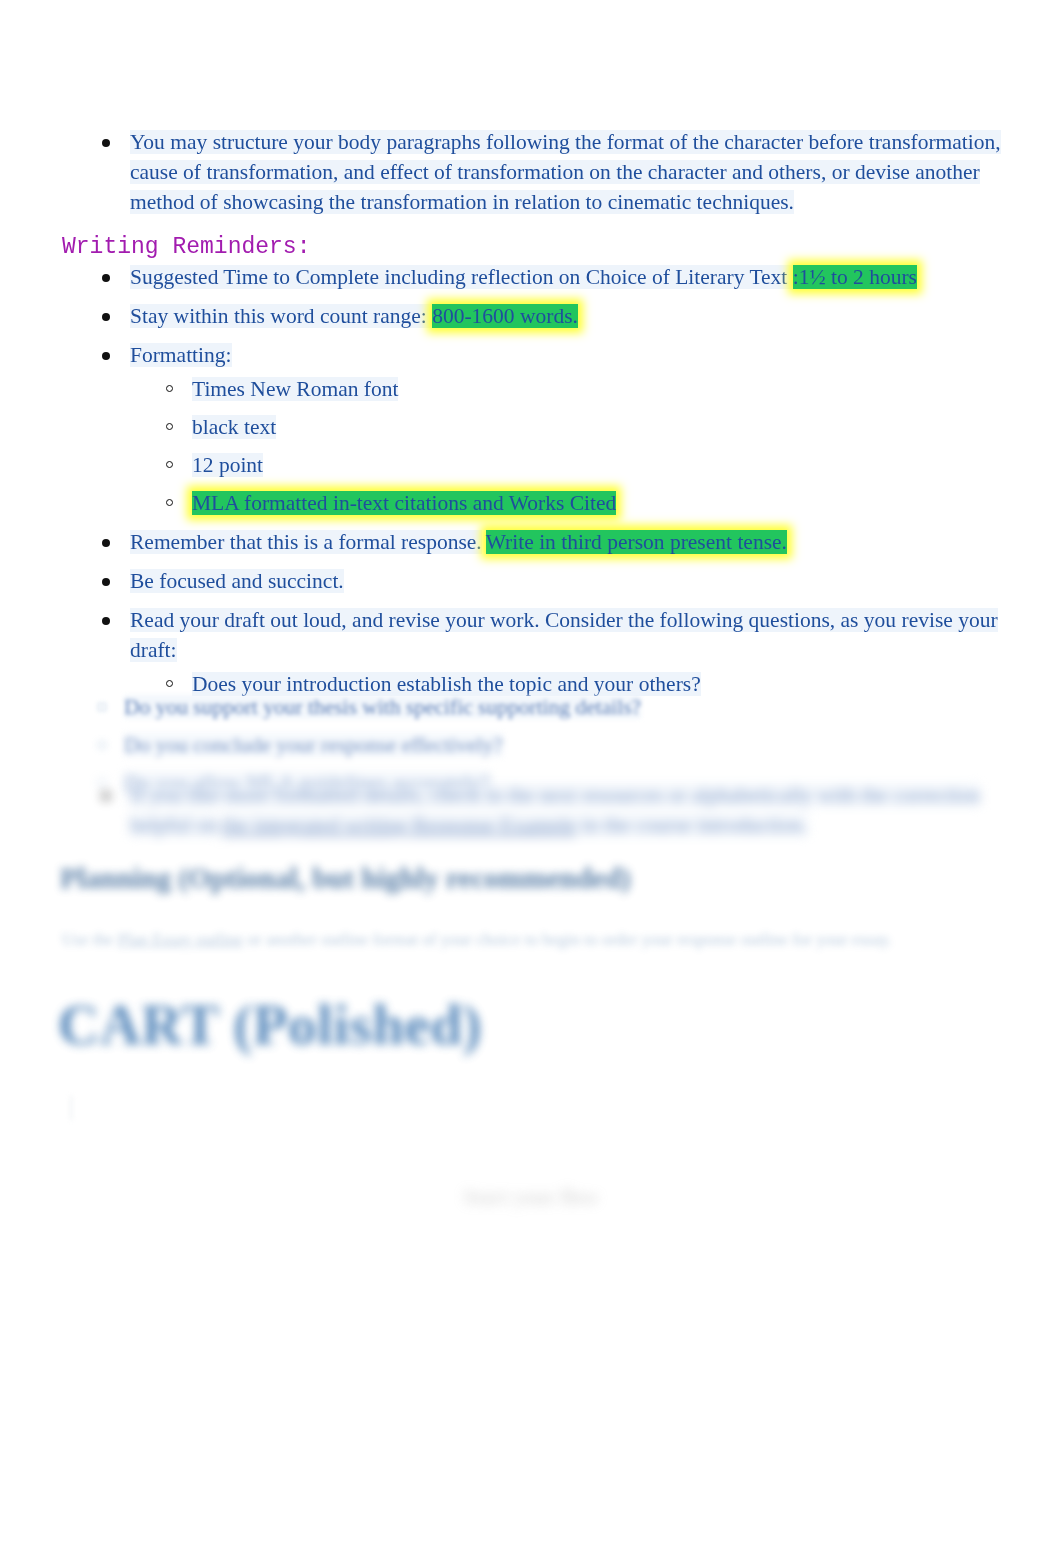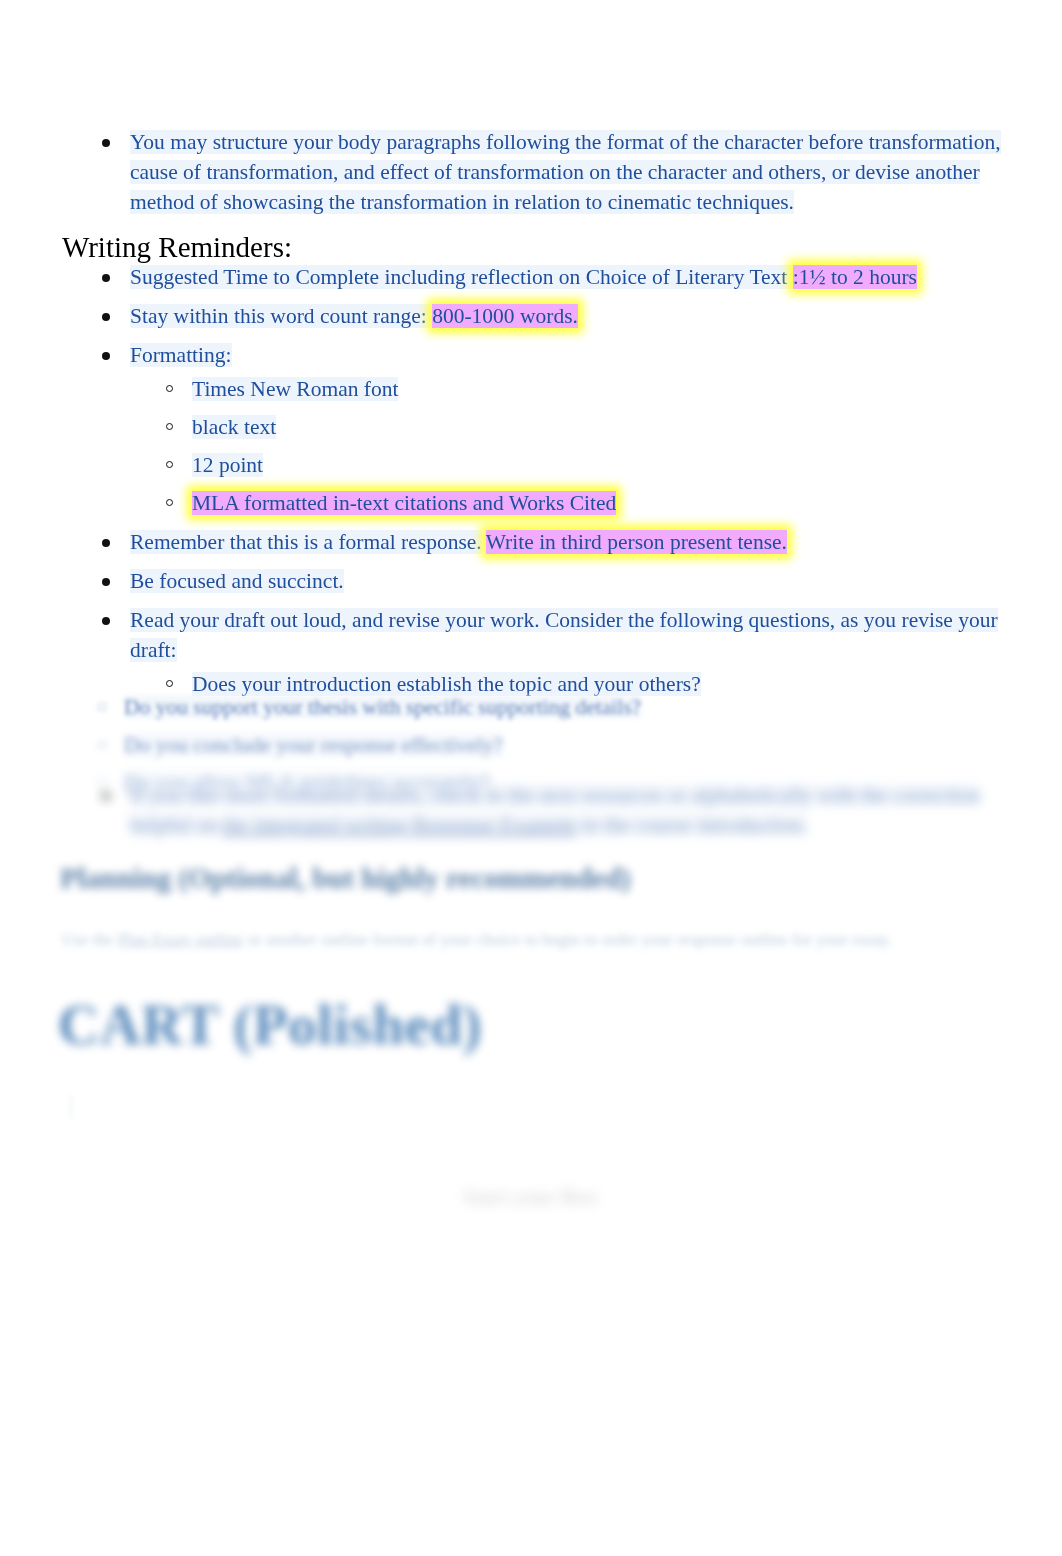--- a/index.html
+++ b/index.html
@@ -28,21 +28,21 @@
     line-height: 30px;
   }
 
   .sel {
     background: #eef4fb;
     box-decoration-break: clone;
     -webkit-box-decoration-break: clone;
   }
 
   .hl {
-    background: #f0abfc;
+    background: #22c55e;
     box-shadow: 0 0 9px 5px #ffff33;
     box-decoration-break: clone;
     -webkit-box-decoration-break: clone;
   }
 
   
   ul.lvl1 {
     list-style: none;
     margin: 0;
     padding: 0;
@@ -116,23 +116,24 @@
   }
 
   #intro-bullet-region { top: 127px; }
   #reminders-heading   { top: 232px; left: 62px; }
   #reminders-region    { top: 262px; }
   #blur-region-a       { top: 688px; }
   #blur-region-b       { top: 780px; }
 
   .reminders-title {
     position: absolute;
-    color: #000000;
-    font-size: 29px;
+    color: #a21caf;
+    font-size: 23px;
     line-height: 30px;
+    font-family: Liberation Mono, monospace;
   }
 
   
   .blur-1  { filter: blur(2.2px);  opacity: 0.72; }
   .blur-2  { filter: blur(3.4px);  opacity: 0.60; }
   .blur-3  { filter: blur(4.6px);  opacity: 0.52; }
   .blur-5  { filter: blur(5.2px);  opacity: 0.58; }
 
   .link {
     text-decoration: underline;
@@ -218,21 +219,21 @@
   <div class="reminders-title" id="reminders-heading">Writing Reminders:</div>
 
   <div class="region" id="reminders-region">
     <ul class="lvl1">
 
       <li>
         <span class="doc-text sel">Suggested Time to Complete including reflection on Choice of Literary Text </span><span class="doc-text hl">:1½ to 2 hours</span>
       </li>
 
       <li>
-        <span class="doc-text sel">Stay within this word count range: </span><span class="doc-text hl">800-1000 words.</span>
+        <span class="doc-text sel">Stay within this word count range: </span><span class="doc-text hl">800-1600 words.</span>
       </li>
 
       <li>
         <span class="doc-text sel">Formatting:</span>
         <ul class="lvl2">
           <li>
             <span class="doc-text sel">Times New Roman font</span>
           </li>
           <li>
             <span class="doc-text sel">black text</span>

